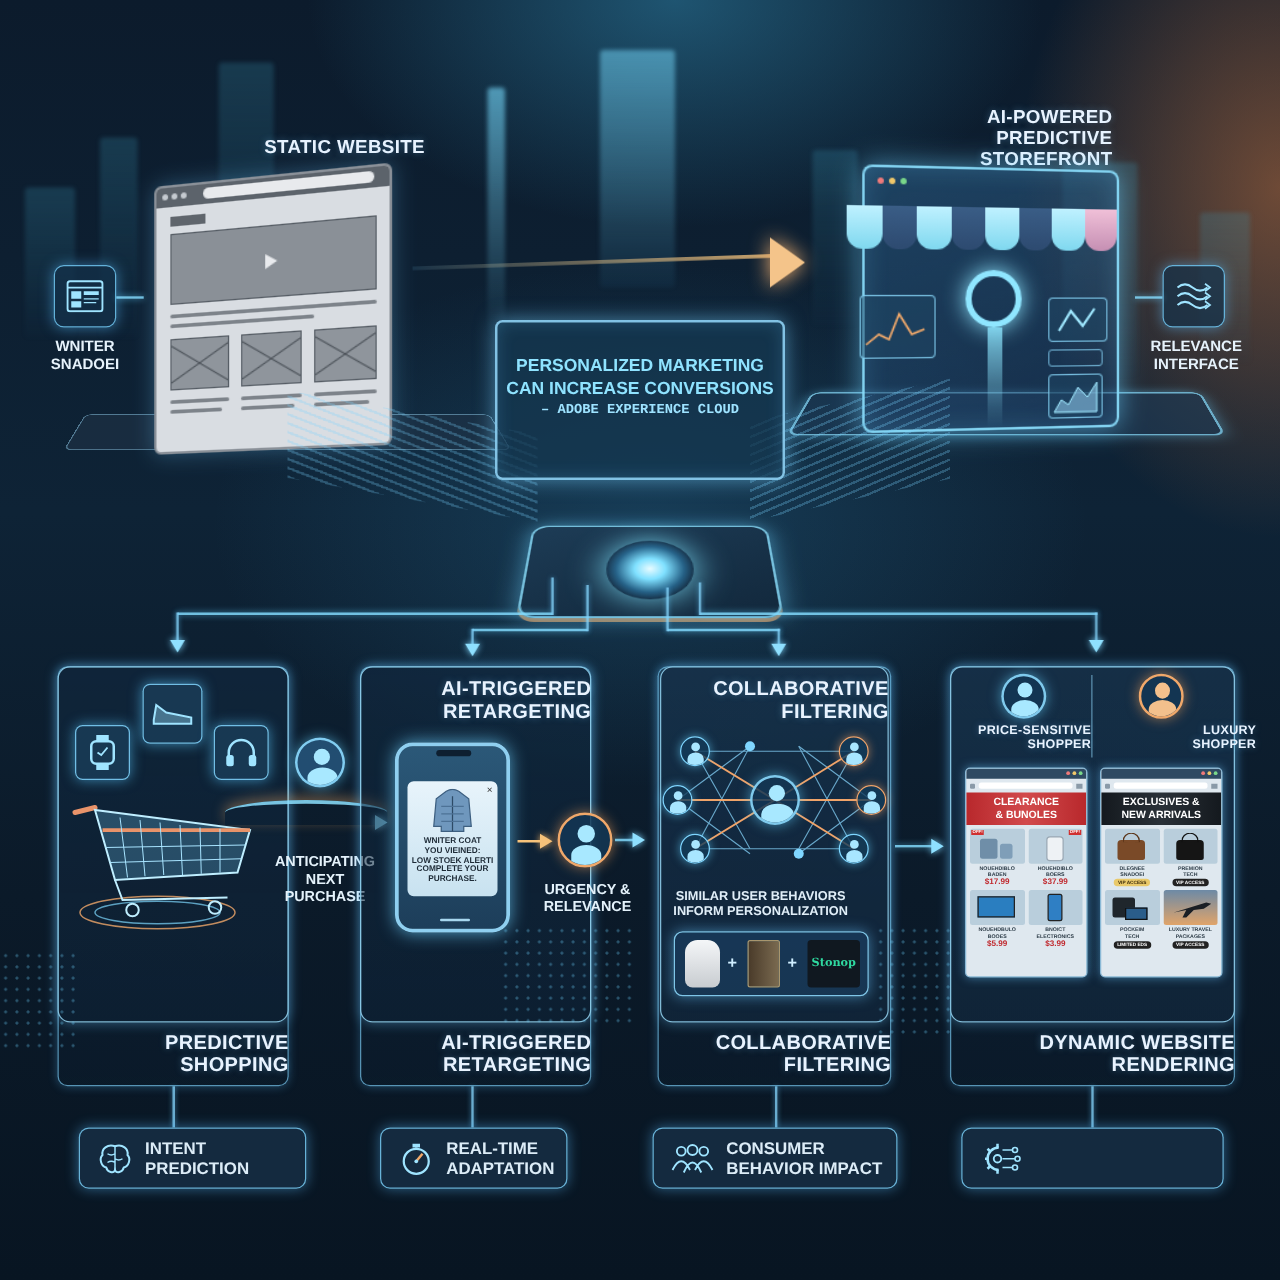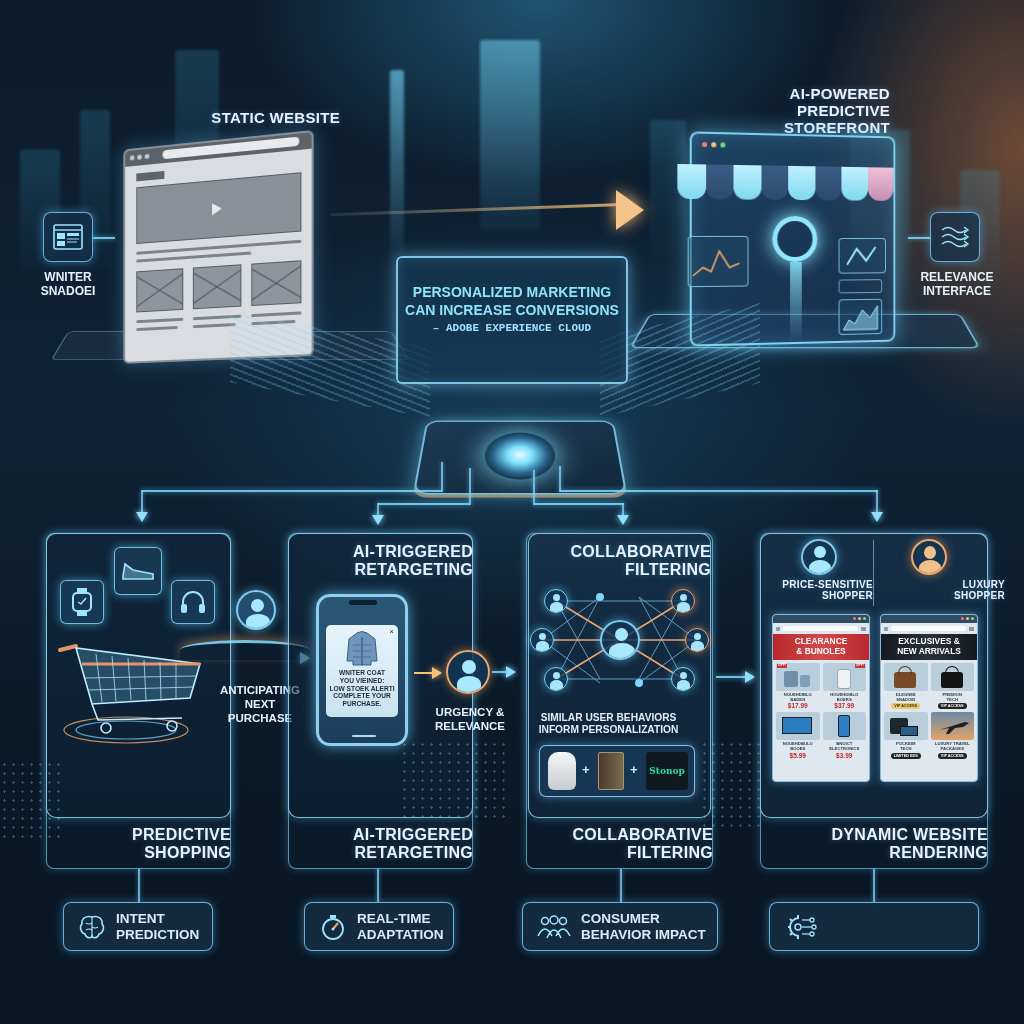--- a/index.html
+++ b/index.html
@@ -647,21 +647,21 @@
 <div class="title-txt" style="position:absolute;left:760px;width:228px;top:826px;font-size:16px;">
   <div>DYNAMIC WEBSITE</div>
   <div>RENDERING</div>
 </div>
 
 <div class="dot-grid" style="left:0;top:760px;width:60px;height:80px;"></div>
 <div class="dot-grid" style="left:400px;top:740px;width:110px;height:80px;"></div>
 <div class="dot-grid" style="left:700px;top:740px;width:60px;height:90px;"></div>
 
 <div class="vline" style="left:138px;top:869px;height:33px;"></div>
-<div class="badge" style="left:63px;width:150px;">
+<div class="badge" style="left:63px;width:182px;">
   <svg width="28" height="28" viewBox="0 0 28 28">
       <path d="M14 4 C8 2 3 6 4 11 C1 14 3 20 7 21 C8 25 13 26 14 23 C15 26 20 25 21 21 C25 20 27 14 24 11 C25 6 20 2 14 4 Z" fill="none" stroke="#9fe4ff" stroke-width="1.6"></path>
       <path d="M14 4 V23 M8 10 q3 2 6 0 M14 14 q3 2 6 0 M8 17 q3 -2 6 0" fill="none" stroke="#9fe4ff" stroke-width="1.2"></path>
     </svg>
   <div class="lbl">
     <div>INTENT</div>
     <div>PREDICTION</div>
   </div>
 </div>
 

